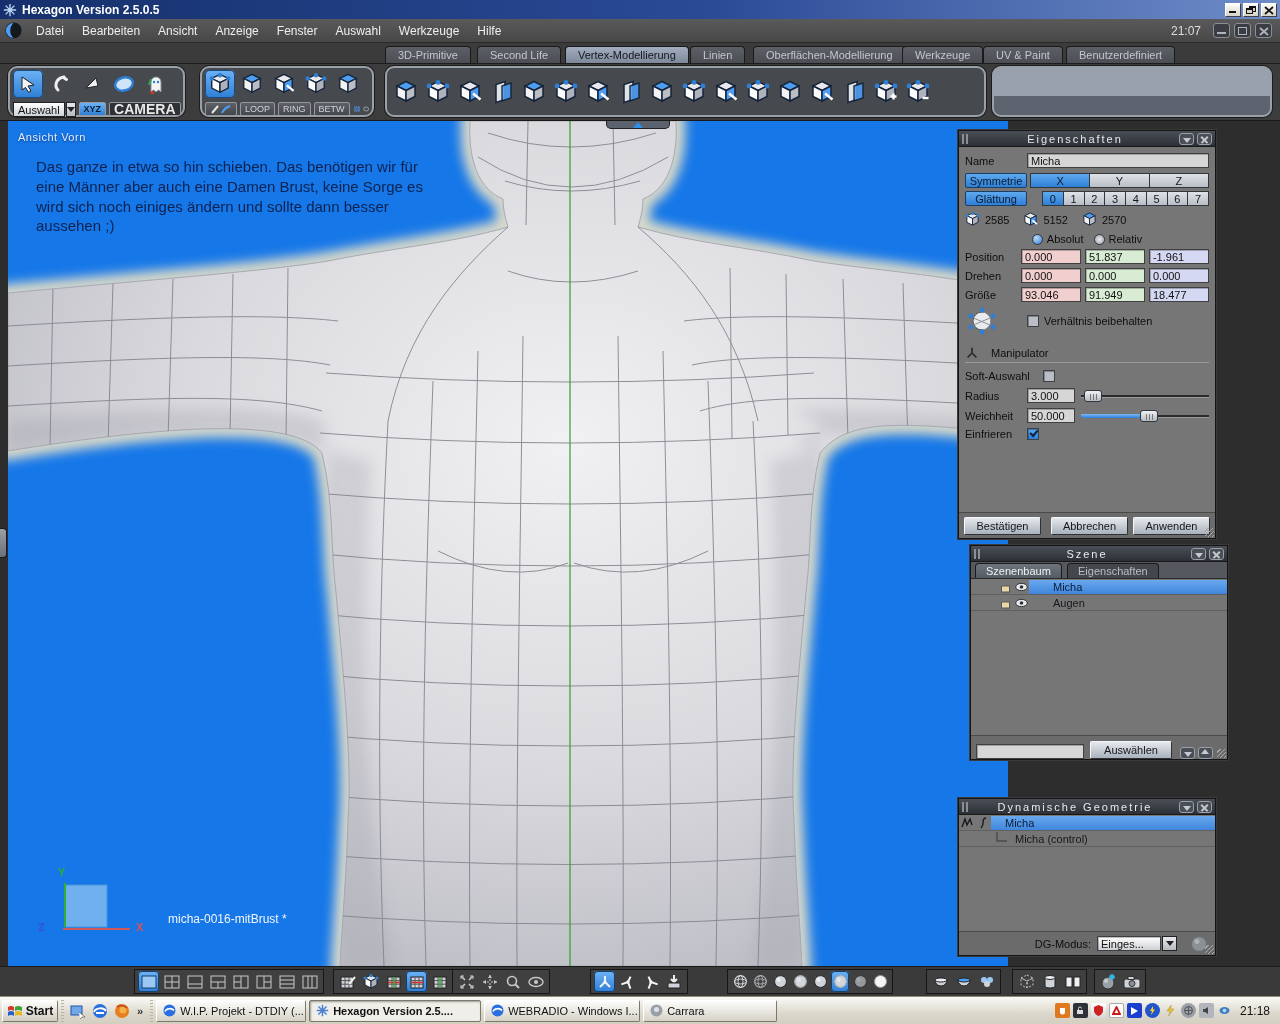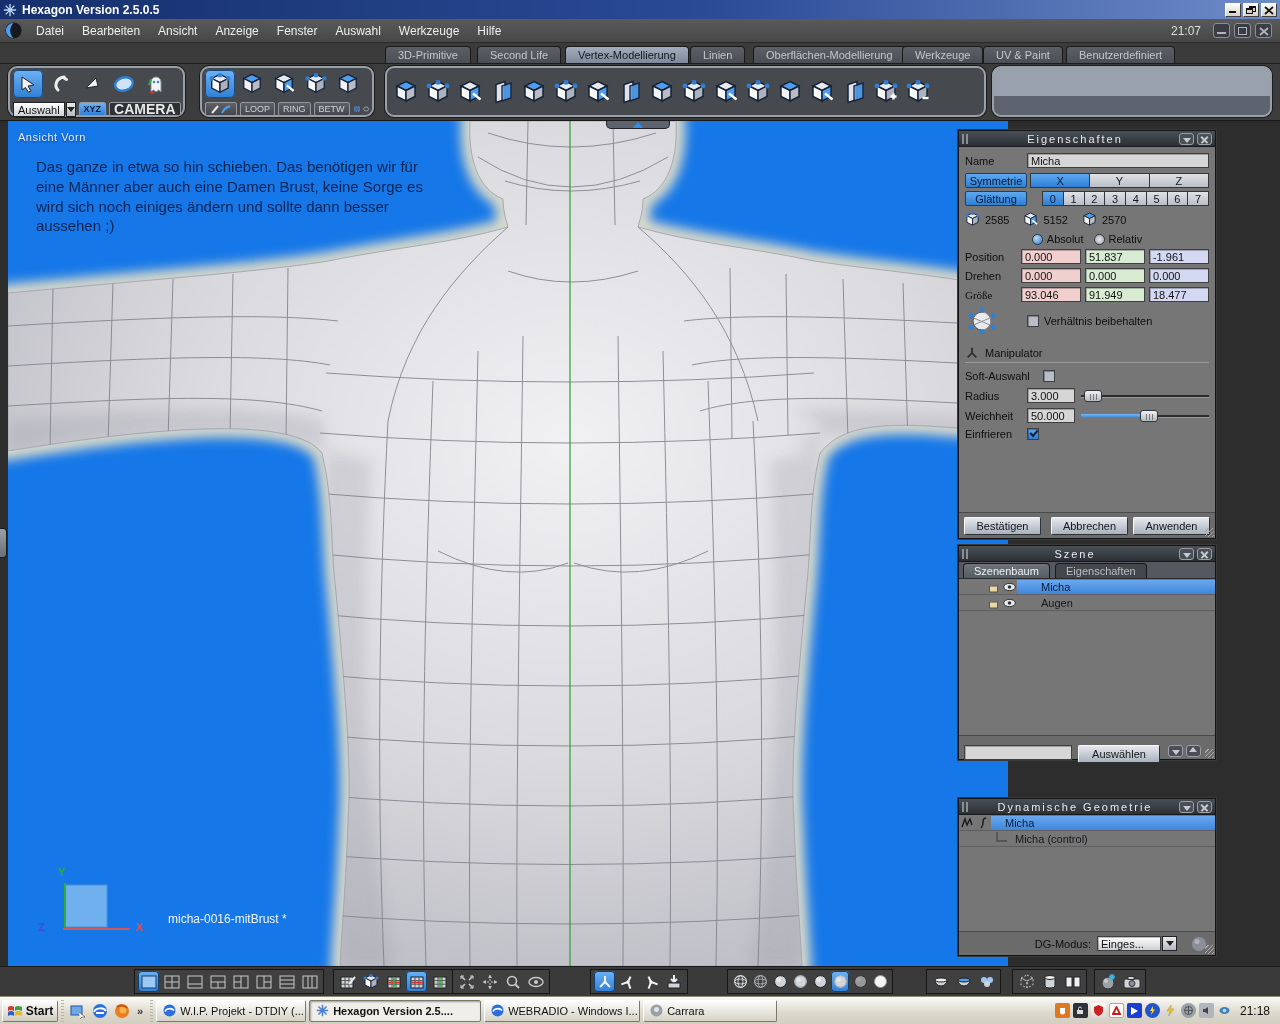--- a/index.html
+++ b/index.html
@@ -565,21 +565,21 @@
         <div class="field fy" style="width:62px;margin-right:4px;">51.837</div>
         <div class="field fz" style="width:62px;">-1.961</div>
       </div>
       <div style="display:flex;align-items:center;margin-bottom:4px;">
         <span class="plabel" style="width:58px;">Drehen</span>
         <div class="field fx" style="width:62px;margin-right:4px;">0.000</div>
         <div class="field fy" style="width:62px;margin-right:4px;">0.000</div>
         <div class="field fz" style="width:62px;">0.000</div>
       </div>
       <div style="display:flex;align-items:center;margin-bottom:2px;">
-        <span class="plabel" style="width:58px;font-family:Liberation Serif, serif;">Größe</span>
+        <span class="plabel" style="width:58px;">Größe</span>
         <div class="field fx" style="width:62px;margin-right:4px;">93.046</div>
         <div class="field fy" style="width:62px;margin-right:4px;">91.949</div>
         <div class="field fz" style="width:62px;">18.477</div>
       </div>
       <div style="display:flex;align-items:center;margin-bottom:2px;">
         <svg width="34" height="34" viewBox="0 0 34 34">
           <circle cx="17" cy="17" r="9" fill="#e8eaee" stroke="#555"></circle>
           <path d="M17 8 A9 9 0 0 1 17 26 M8.5 14 L25 21 M25 14 L8.5 21" stroke="#8a8f96" fill="none"></path>
           <circle cx="17" cy="6" r="2.4" fill="#2e7fd6"></circle>
             <circle cx="17" cy="28" r="2.4" fill="#2e7fd6"></circle>
@@ -589,21 +589,21 @@
             <circle cx="28" cy="23" r="2.4" fill="#2e7fd6"></circle>
         </svg>
         <div class="cb" style="margin:0 5px 0 28px;"></div>
         <span class="plabel">Verhältnis beibehalten</span>
       </div>
 
       <div style="display:flex;align-items:center;margin:8px 0 2px 0;">
         <svg width="14" height="14" viewBox="0 0 16 16">
             <path d="M8 8 L8 2 M8 8 L3 13 M8 8 L13 13" stroke="#2a2d32" stroke-width="2" fill="none"></path>
           </svg>
-        <span class="plabel" style="margin-left:6px;">Manipulator</span>
+        <span class="plabel" style="margin-left:12px;">Manipulator</span>
       </div>
       <div style="height:1px;background:#9a9a9a;margin:2px 0 7px 0;"></div>
       <div style="display:flex;align-items:center;margin-bottom:6px;">
         <span class="plabel" style="width:78px;">Soft-Auswahl</span>
         <div class="cb"></div>
       </div>
       <div style="display:flex;align-items:center;margin-bottom:5px;">
         <span class="plabel" style="width:62px;">Radius</span>
         <div class="field" style="width:48px;">3.000</div>
         <div class="slider">
@@ -626,21 +626,21 @@
       </div>
     </div>
     <div style="position:absolute;left:0;right:0;bottom:0;height:26px;border-top:1px solid #4a4a4a;background:#6b6b6b;display:flex;align-items:center;padding:0 5px;">
       <div class="gbtn" style="width:78px;">Bestätigen</div>
       <div class="gbtn" style="width:78px;margin-left:10px;">Abbrechen</div>
       <div class="gbtn" style="width:78px;margin-left:5px;">Anwenden</div>
     </div>
     <div class="resizegrip"></div>
   </div>
 
-  <div class="panel" style="top:545px;height:215px;">
+  <div class="panel" style="top:545px;height:215px;margin-left:12px;">
     <div class="ptitle">
       <div class="pgrip"></div>
       <div class="ptext">Szene</div>
       <div class="pbtn arr"></div>
       <div class="pbtn x"></div>
     </div>
     <div style="position:relative;height:17px;border-bottom:1px solid #2a2a2a;background:#55595f;">
       <div class="stab on" style="left:4px;bottom:0;">Szenenbaum</div>
       <div class="stab off" style="left:96px;bottom:0;">Eigenschaften</div>
     </div>
@@ -671,21 +671,21 @@
         </div>
         <div class="ticoncell">
           <svg width="13" height="10" viewBox="0 0 13 10">
               <ellipse cx="6.5" cy="5" rx="5.8" ry="3.6" fill="#e8eaee" stroke="#333"></ellipse>
               <circle cx="6.5" cy="5" r="1.8" fill="#333"></circle>
             </svg>
         </div>
         <div class="tname" style="padding-left:24px;">Augen</div>
       </div>
     </div>
-    <div style="position:absolute;left:0;right:0;bottom:0;height:24px;border-top:1px solid #4a4a4a;display:flex;align-items:flex-start;padding:9px 5px;background:#6b6b6b;">
+    <div style="position:absolute;left:0;right:0;bottom:0;height:24px;border-top:1px solid #4a4a4a;display:flex;align-items:flex-end;padding:0 5px;background:#6b6b6b;">
       <div class="field" style="width:108px;"></div>
       <div class="gbtn" style="width:82px;margin-left:6px;">Auswählen</div>
       <div class="pbtn arr" style="margin-left:8px;"></div>
       <div class="pbtn arr" style="transform:rotate(180deg);"></div>
     </div>
     <div class="resizegrip"></div>
   </div>
 
   <div class="panel" style="top:798px;height:158px;">
     <div class="ptitle">

